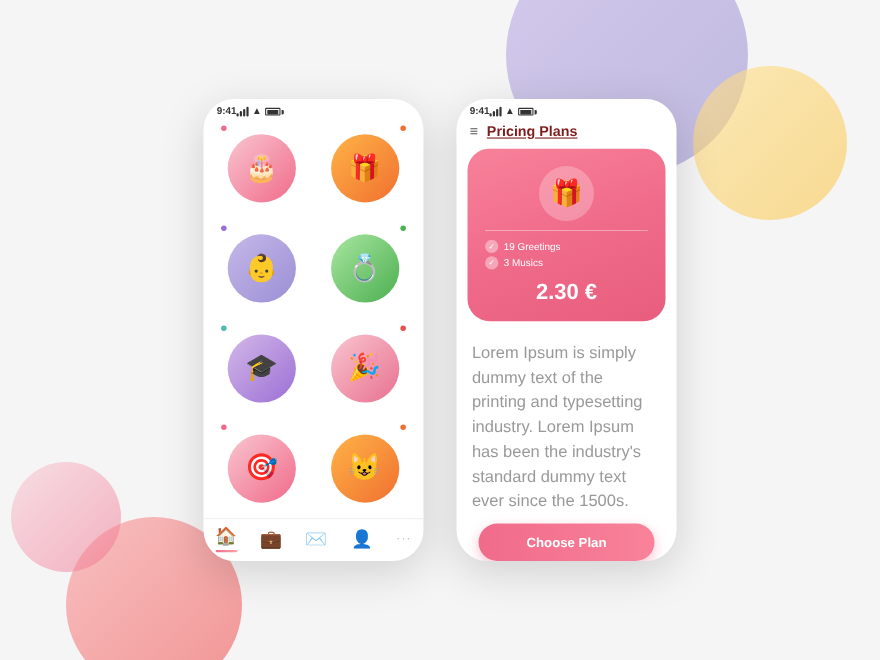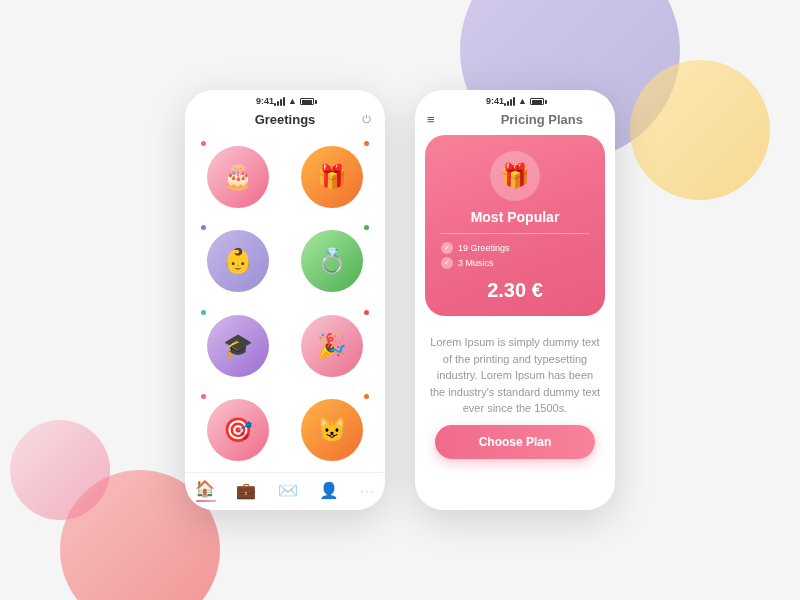--- a/index.html
+++ b/index.html
@@ -62,21 +62,21 @@
       box-shadow: 0 10px 40px rgba(0,0,0,0.15);
       overflow: hidden;
       display: flex;
       flex-direction: column;
       position: relative;
     }
 
     
     .status-bar {
       display: flex;
-      justify-content: center;
+      justify-content: flex-start;
       align-items: center;
       padding: 6px 12px 2px;
       font-size: 9px;
       font-weight: 600;
       color: #333;
       flex-shrink: 0;
     }
     .status-icons {
       display: flex;
       align-items: center;
@@ -205,25 +205,26 @@
       flex-shrink: 0;
     }
     .hamburger {
       font-size: 13px;
       color: #555;
       cursor: pointer;
       margin-right: 8px;
     }
     .screen2-title {
       flex: 1;
-      text-align: right;
+      text-align: left;
       font-size: 13px;
       font-weight: 600;
-      color: #737373;
+      color: #7f1d1d;
       margin-right: 20px;
+      text-decoration: underline;
     }
 
     .pricing-content {
       flex: 1;
       padding: 0 10px;
       overflow: hidden;
     }
 
     .pricing-card {
       border-radius: 20px;
@@ -283,24 +284,24 @@
       flex-shrink: 0;
     }
 
     .price-text {
       text-align: center;
       font-size: 20px;
       font-weight: 700;
     }
 
     .lorem-text {
-      font-size: 11px;
+      font-size: 15px;
       color: #999;
       line-height: 1.5;
-      text-align: center;
+      text-align: left;
       padding: 8px 4px 8px;
     }
 
     .choose-plan-btn {
       display: block;
       width: calc(100% - 20px);
       margin: 0 auto 8px;
       padding: 10px;
       background: linear-gradient(90deg, #f06b8a, #f9829a);
       border: none;
@@ -349,24 +350,20 @@
           <span style="height:7px"></span>
           <span style="height:9px"></span>
         </div>
         <span class="wifi-icon">▲</span>
         <div class="battery">
           <div class="battery-fill"></div>
         </div>
       </div>
     </div>
 
-    <div class="screen1-header">
-      <span class="screen1-title">Greetings</span>
-      <span class="power-icon">⏻</span>
-    </div>
 
     <div class="grid-area">
       <div class="grid-icon-wrap">
         <div class="circle-icon bg-pink-light">
           <span>🎂</span>
         </div>
         <div class="dot dot-pink" style="top:2px;left:6px"></div>
       </div>
       <div class="grid-icon-wrap">
         <div class="circle-icon bg-orange">
@@ -456,21 +453,20 @@
     </div>
 
     <div class="pricing-content">
 
       <div class="pricing-card">
         <div class="card-icon-wrap">
           <div class="card-icon-circle">
             <span>🎁</span>
           </div>
         </div>
-        <div class="card-title">Most Popular</div>
         <hr class="card-divider">
         <ul class="feature-list">
           <li>
             <div class="check-icon">✓</div>
             <span>19 Greetings</span>
           </li>
           <li>
             <div class="check-icon">✓</div>
             <span>3 Musics</span>
           </li>

